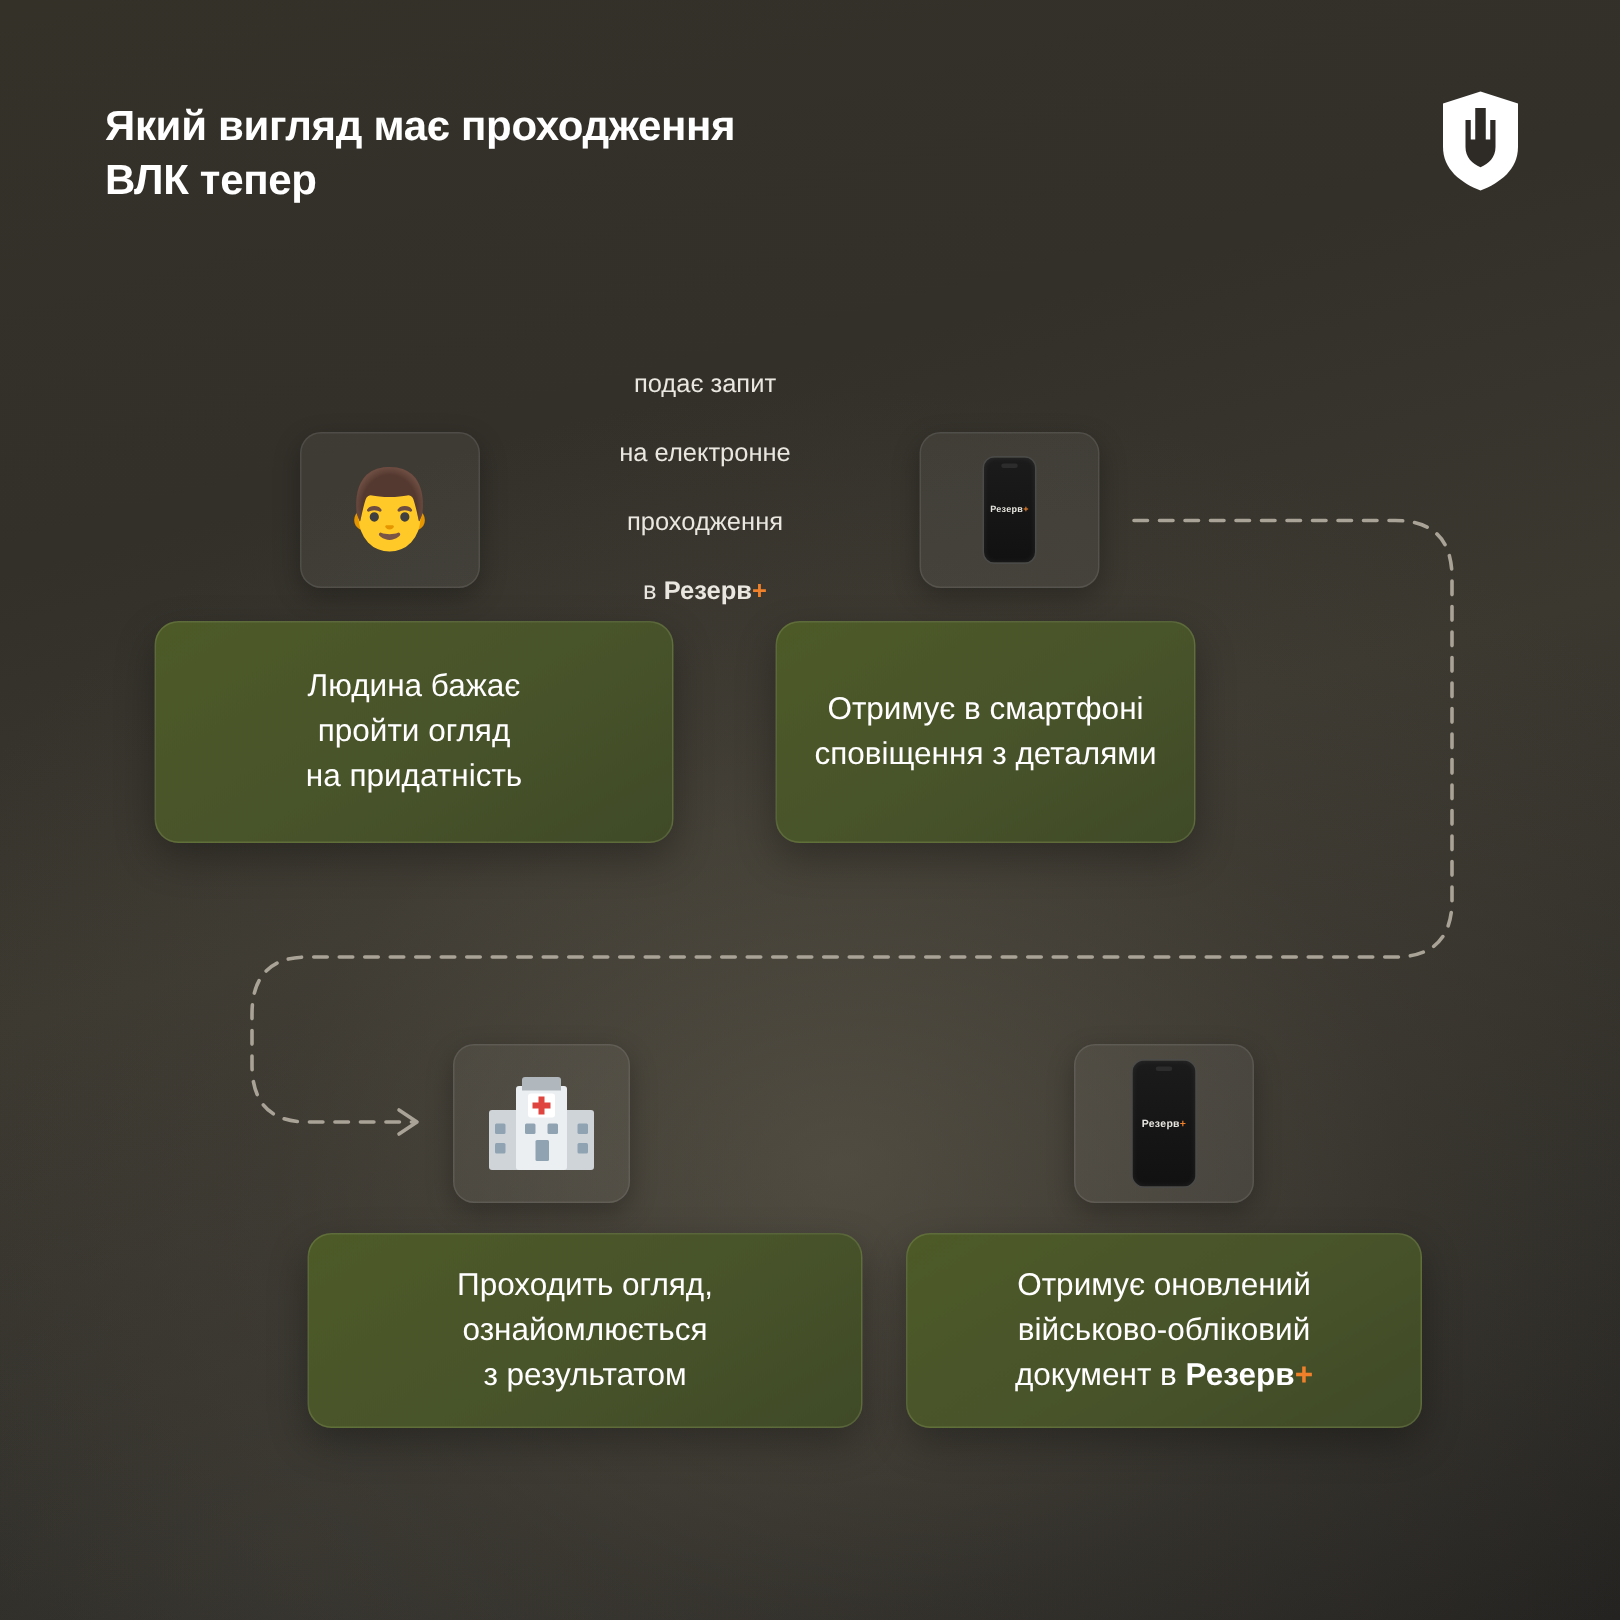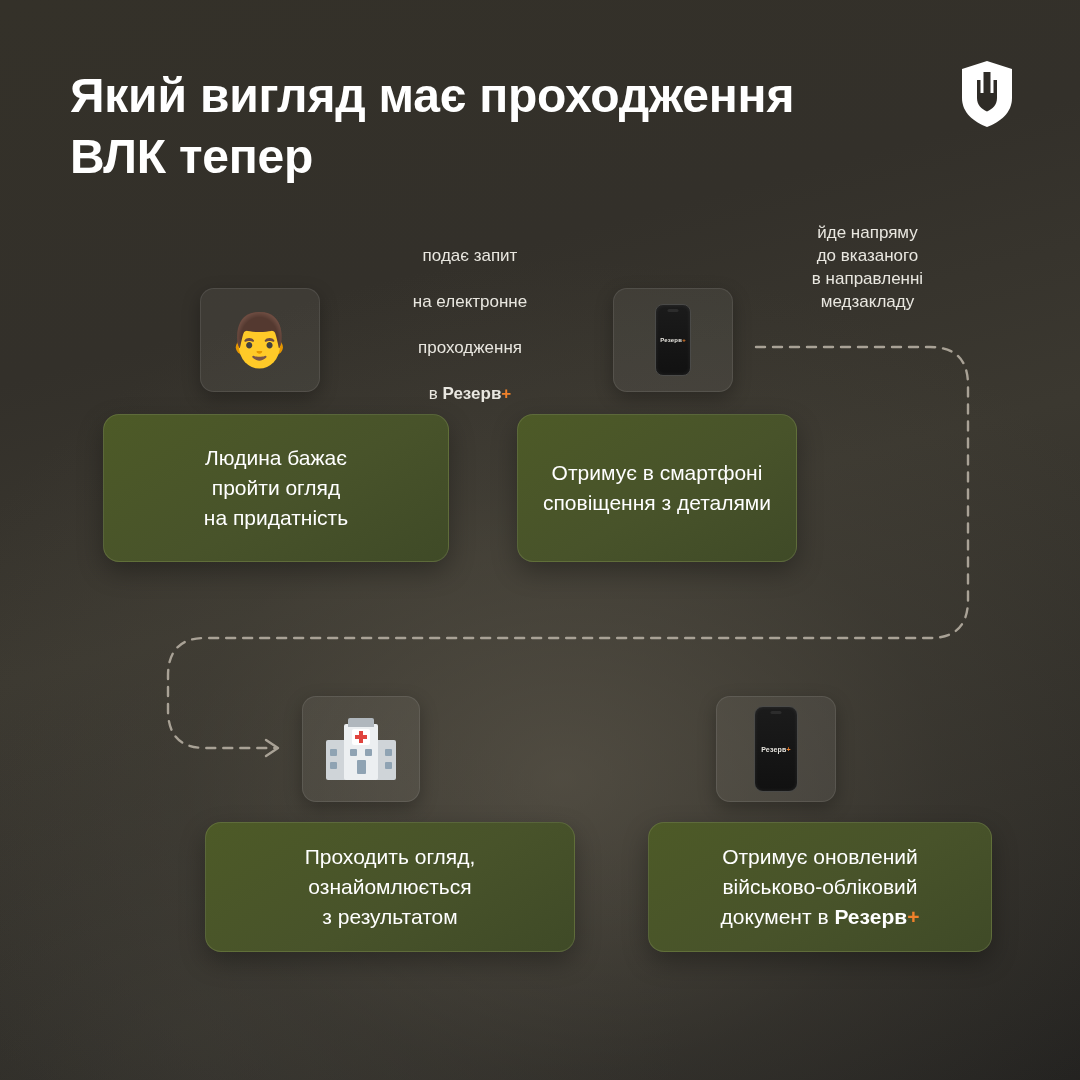--- a/index.html
+++ b/index.html
@@ -25,21 +25,21 @@
       radial-gradient(ellipse 700px 500px at 18% 95%, rgba(60,58,52,0.55) 0%, rgba(35,33,30,0.0) 70%),
       linear-gradient(165deg, #343129 0%, #33302a 28%, #3b3830 50%, #2e2c27 78%, #232220 100%);
   }
 
   
   .title {
     position: absolute;
     left: 70px;
     top: 66px;
     width: 790px;
-    font-size: 48px;
+    font-size: 28px;
     line-height: 1.27;
     font-weight: bold;
     letter-spacing: -0.2px;
     color: #ffffff;
     white-space: pre-line;
   }
 
   .emblem {
     position: absolute;
     right: 66px;
@@ -195,24 +195,20 @@
     <path d="M266 740 L278 748 L266 756" fill="none" stroke="#a9a296" stroke-width="2.4" stroke-linecap="round" stroke-linejoin="round"></path>
   </svg>
 
   <div class="caption" style="left:365px; top:222px; width:210px;">
     <span>подає запит</span><br>
     <span>на електронне</span><br>
     <span>проходження</span><br>
     <span>в </span><b>Резерв</b><span class="plus">+</span>
   </div>
 
-  <div class="caption" style="left:760px; top:222px; width:215px;">йде напряму
-до вказаного
-в направленні
-медзакладу</div>
 
   <div class="tile" style="left:200px; top:288px; width:120px; height:104px;">
     <span class="tile-emoji">👨</span>
   </div>
 
   <div class="tile" style="left:613px; top:288px; width:120px; height:104px;">
     <div class="phone">
       <span class="phone-label"><span>Резерв</span><span class="plus">+</span></span>
     </div>
   </div>
@@ -252,19 +248,19 @@
     <div class="card-text">Отримує в смартфоні
 сповіщення з деталями</div>
   </div>
 
   <div class="card" style="left:205px; top:822px; width:370px; height:130px;">
     <div class="card-text">Проходить огляд,
 ознайомлюється
 з результатом</div>
   </div>
 
-  <div class="card" style="left:604px; top:822px; width:344px; height:130px;margin-left:44px;">
+  <div class="card" style="left:604px; top:822px; width:344px; height:130px;">
     <div class="card-text"><span>Отримує оновлений
 військово-обліковий
 документ в </span><b>Резерв</b><span class="plus">+</span></div>
   </div>
 
 </div>
 
 </body></html>

